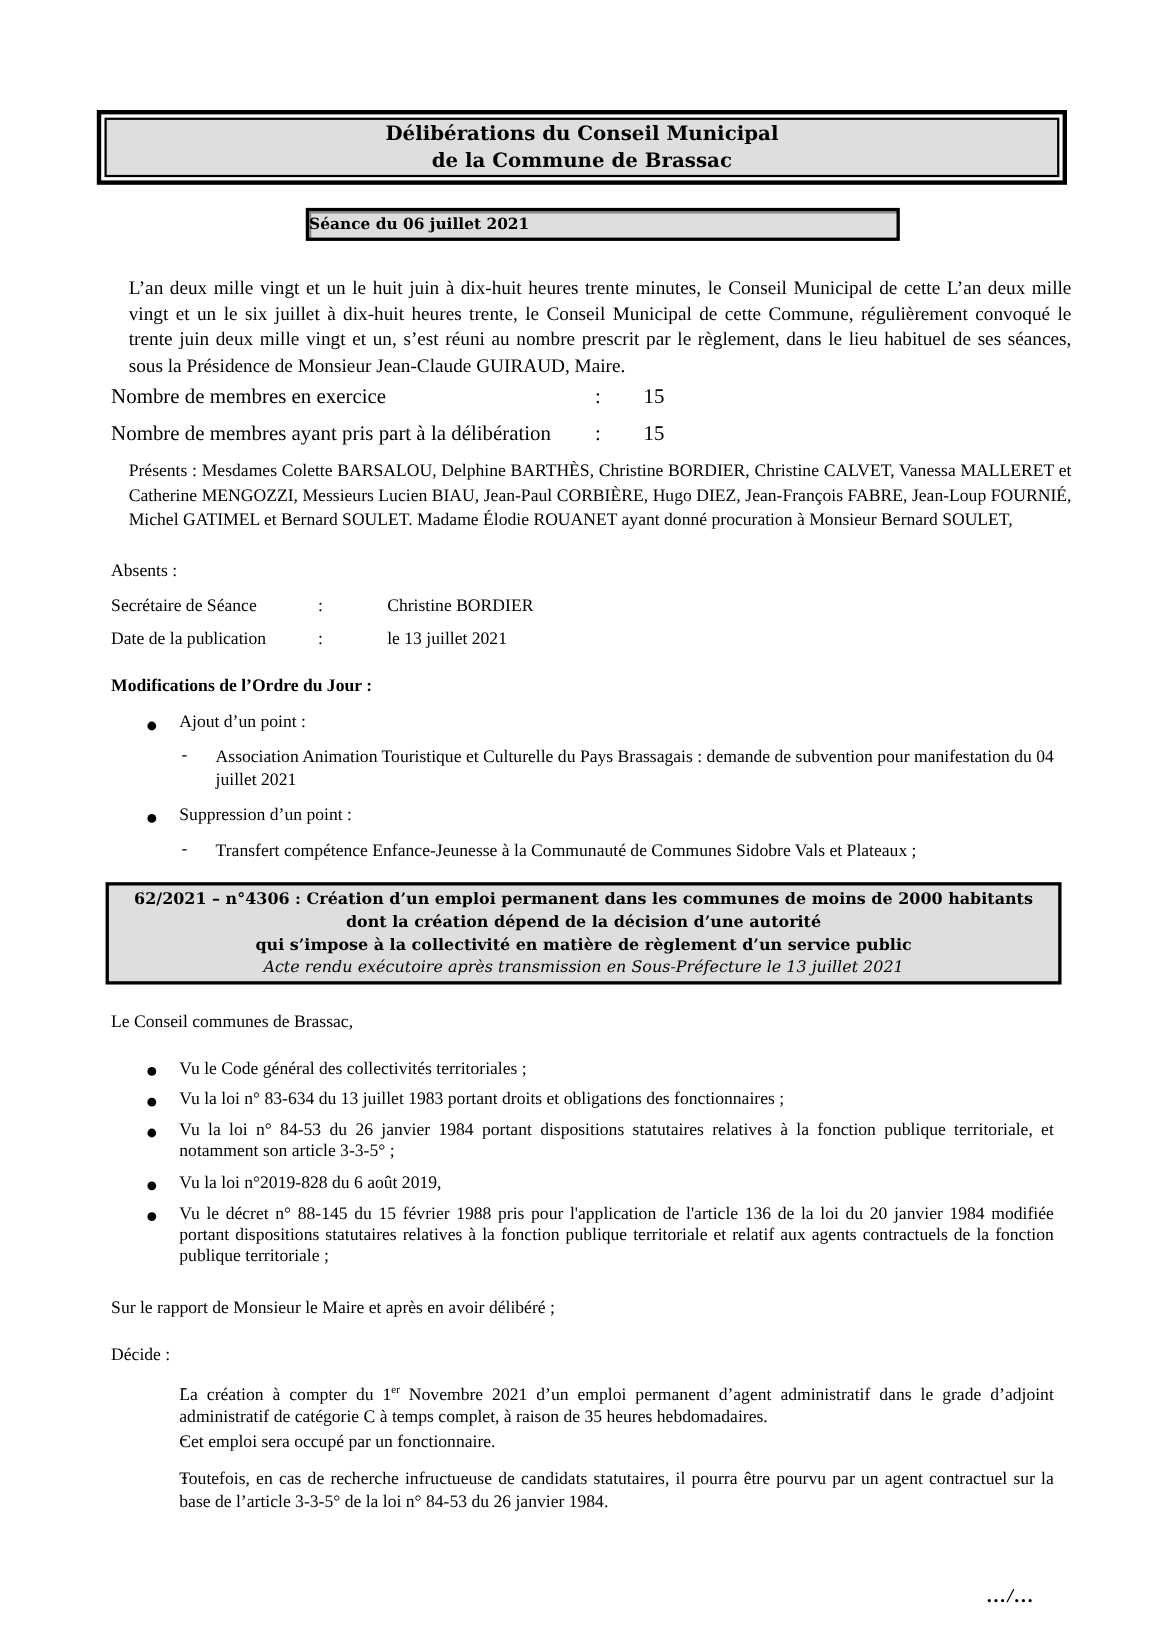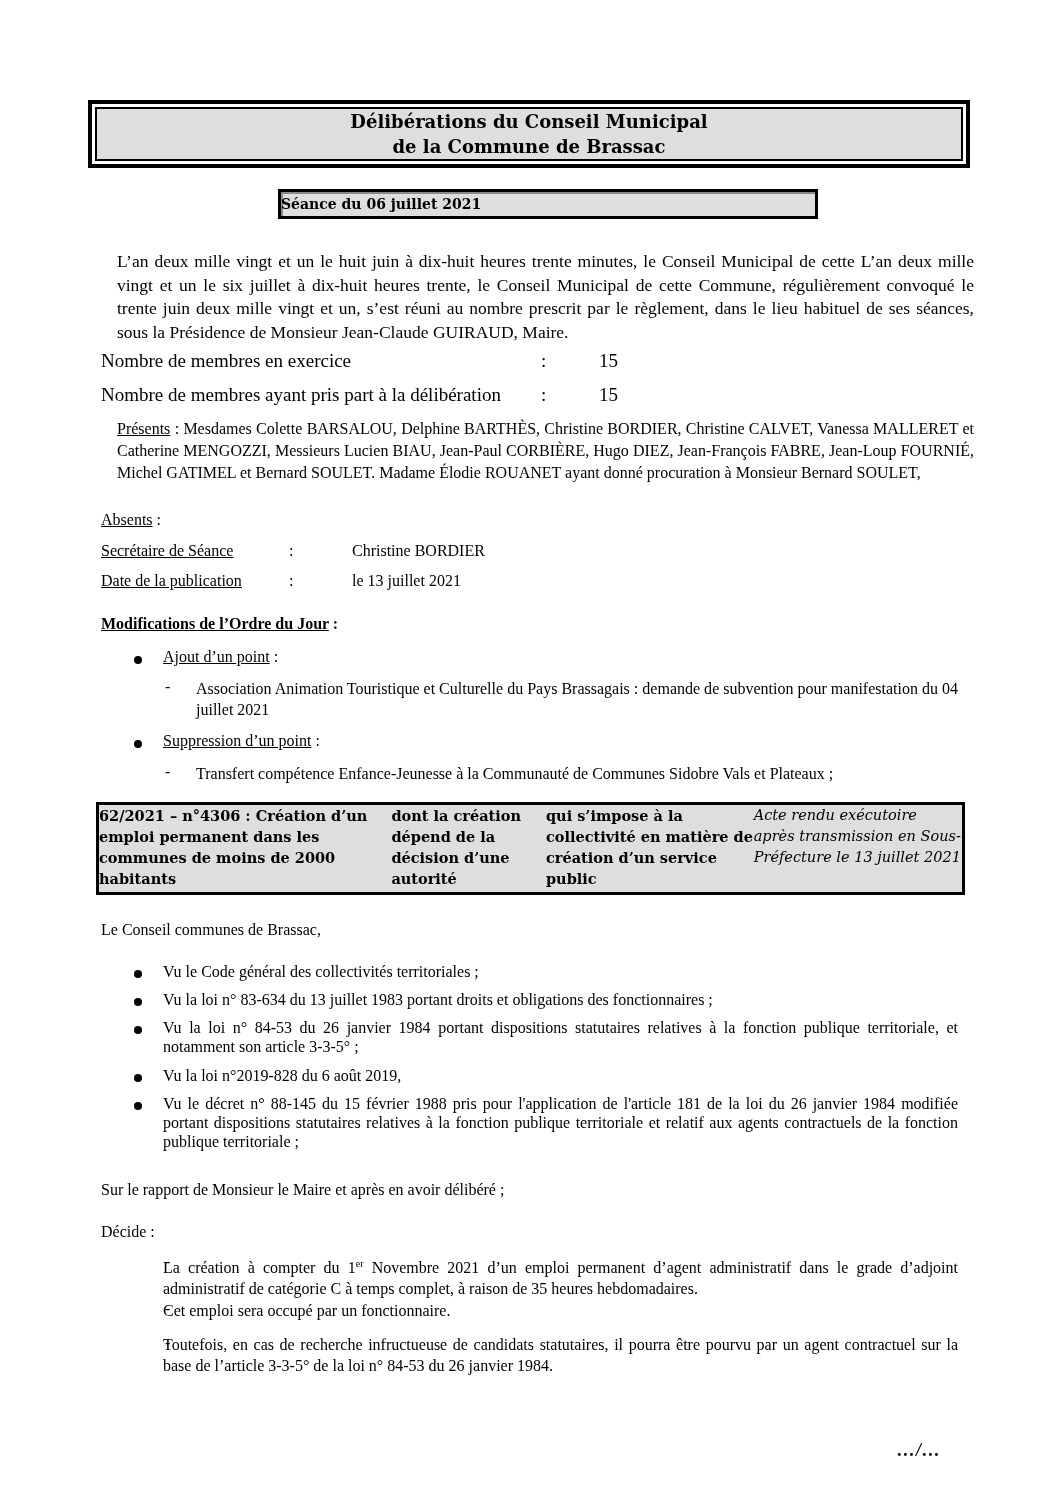--- a/index.html
+++ b/index.html
@@ -26,36 +26,36 @@
     box-shadow: inset 2px 2px 0 #888;
   }
   .para {
     position: absolute; left: 101px; width: 857px; text-align: justify;
     line-height: 23px; font-size: 17px; margin-left: 16px;
   }
   .intro { top: 250px; font-size: 17.5px; line-height: 23.5px; }
   .row { position: absolute; left: 101px; font-size: 19px; }
   .row .lbl { position: absolute; left: 0; white-space: nowrap; }
   .row .colon { position: absolute; left: 440px; }
-  .row .val { position: absolute; left: 498px; }
-  .u { text-decoration: underline; }
+  .row .val { position: absolute; left: 484px; }
+  .u { }
   .small-row { position: absolute; left: 101px; font-size: 16px; }
   .small-row .lbl { position: absolute; left: 0; white-space: nowrap; }
   .small-row .colon { position: absolute; left: 188px; }
   .small-row .val { position: absolute; left: 251px; white-space: nowrap; }
   .bullet {
     position: absolute; left: 134px; width: 8px; height: 8px; border-radius: 50%; background: #000;
   }
   .dash { position: absolute; left: 165px; font-size: 16px; }
   .itemtext { position: absolute; left: 196px; width: 762px; text-align: justify; font-size: 16px; line-height: 21px; }
   .subhead { position: absolute; left: 163px; font-size: 16px; }
   .delib-box {
     position: absolute; left: 96px; top: 802px; width: 869px; height: 93px;
     border: 3px solid #000; background: #dedede; box-sizing: border-box;
-    display: flex; flex-direction: row; align-items: flex-start; justify-content: center;
+    display: flex; flex-direction: column; align-items: center; justify-content: center;
     font-family: "DejaVu Serif", serif; font-size: 14.5px; line-height: 21px;
   }
   .delib-box .b { font-weight: bold; }
   .delib-box .i { font-style: italic; font-weight: normal; }
   .vu-text { position: absolute; left: 163px; width: 795px; text-align: justify; font-size: 16px; line-height: 19px; }
   .plain { position: absolute; left: 101px; font-size: 16px; }
   .footer-mark { position: absolute; left: 897px; top: 1440px; font-style: italic; font-weight: bold; font-size: 18px; letter-spacing: 1px; }
   sup { font-size: 10px; }
 </style>
 </head>
@@ -110,36 +110,36 @@
   <div class="itemtext" style="top:678px;">Association Animation Touristique et Culturelle du Pays Brassagais : demande de subvention pour manifestation du 04 juillet 2021</div>
 
   <span class="bullet" style="top:740px;"></span>
   <div class="subhead" style="top:732px;"><span class="u">Suppression d’un point</span><span> :</span></div>
   <span class="dash" style="top:763px;">-</span>
   <div class="itemtext" style="top:763px;">Transfert compétence Enfance-Jeunesse à la Communauté de Communes Sidobre Vals et Plateaux ;</div>
 
   <div class="delib-box">
     <div class="b">62/2021 – n°4306 : Création d’un emploi permanent dans les communes de moins de 2000 habitants</div>
     <div class="b">dont la création dépend de la décision d’une autorité</div>
-    <div class="b">qui s’impose à la collectivité en matière de création d’un service public</div>
+    <div class="b">qui s’impose à la collectivité en matière de règlement d’un service public</div>
     <div class="i">Acte rendu exécutoire après transmission en Sous-Préfecture le 13 juillet 2021</div>
   </div>
 
   <div class="plain" style="top:921px;">Le Conseil communes de Brassac,</div>
 
   <span class="bullet" style="top:970px;"></span>
   <div class="vu-text" style="top:962px;">Vu le Code général des collectivités territoriales ;</div>
   <span class="bullet" style="top:998px;"></span>
   <div class="vu-text" style="top:990px;">Vu la loi n° 83-634 du 13 juillet 1983 portant droits et obligations des fonctionnaires ;</div>
   <span class="bullet" style="top:1026px;"></span>
   <div class="vu-text" style="top:1018px;">Vu la loi n° 84-53 du 26 janvier 1984 portant dispositions statutaires relatives à la fonction publique territoriale, et notamment son article 3-3-5° ;</div>
   <span class="bullet" style="top:1074px;"></span>
   <div class="vu-text" style="top:1066px;">Vu la loi n°2019-828 du 6 août 2019,</div>
   <span class="bullet" style="top:1102px;"></span>
-  <div class="vu-text" style="top:1094px;">Vu le décret n° 88-145 du 15 février 1988 pris pour l'application de l'article 181 de la loi du 26 janvier 1984 modifiée portant dispositions statutaires relatives à la fonction publique territoriale et relatif aux agents contractuels de la fonction publique territoriale ;</div>
+  <div class="vu-text" style="top:1094px;">Vu le décret n° 88-145 du 15 février 1988 pris pour l'application de l'article 136 de la loi du 20 janvier 1984 modifiée portant dispositions statutaires relatives à la fonction publique territoriale et relatif aux agents contractuels de la fonction publique territoriale ;</div>
 
   <div class="plain" style="top:1181px;">Sur le rapport de Monsieur le Maire et après en avoir délibéré ;</div>
   <div class="plain" style="top:1223px;">Décide :</div>
 
   <span class="dash" style="top:1253px;">-</span>
   <div class="itemtext" style="top:1253px; left:163px; width:795px;"><span>La création à compter du 1</span><sup>er</sup><span>  Novembre 2021 d’un emploi permanent d’agent administratif dans le grade d’adjoint administratif de catégorie C à temps complet, à raison de 35 heures hebdomadaires.</span></div>
 
   <span class="dash" style="top:1300px;">-</span>
   <div class="itemtext" style="top:1300px; left:163px; width:795px;">Cet emploi sera occupé par un fonctionnaire.</div>
 

